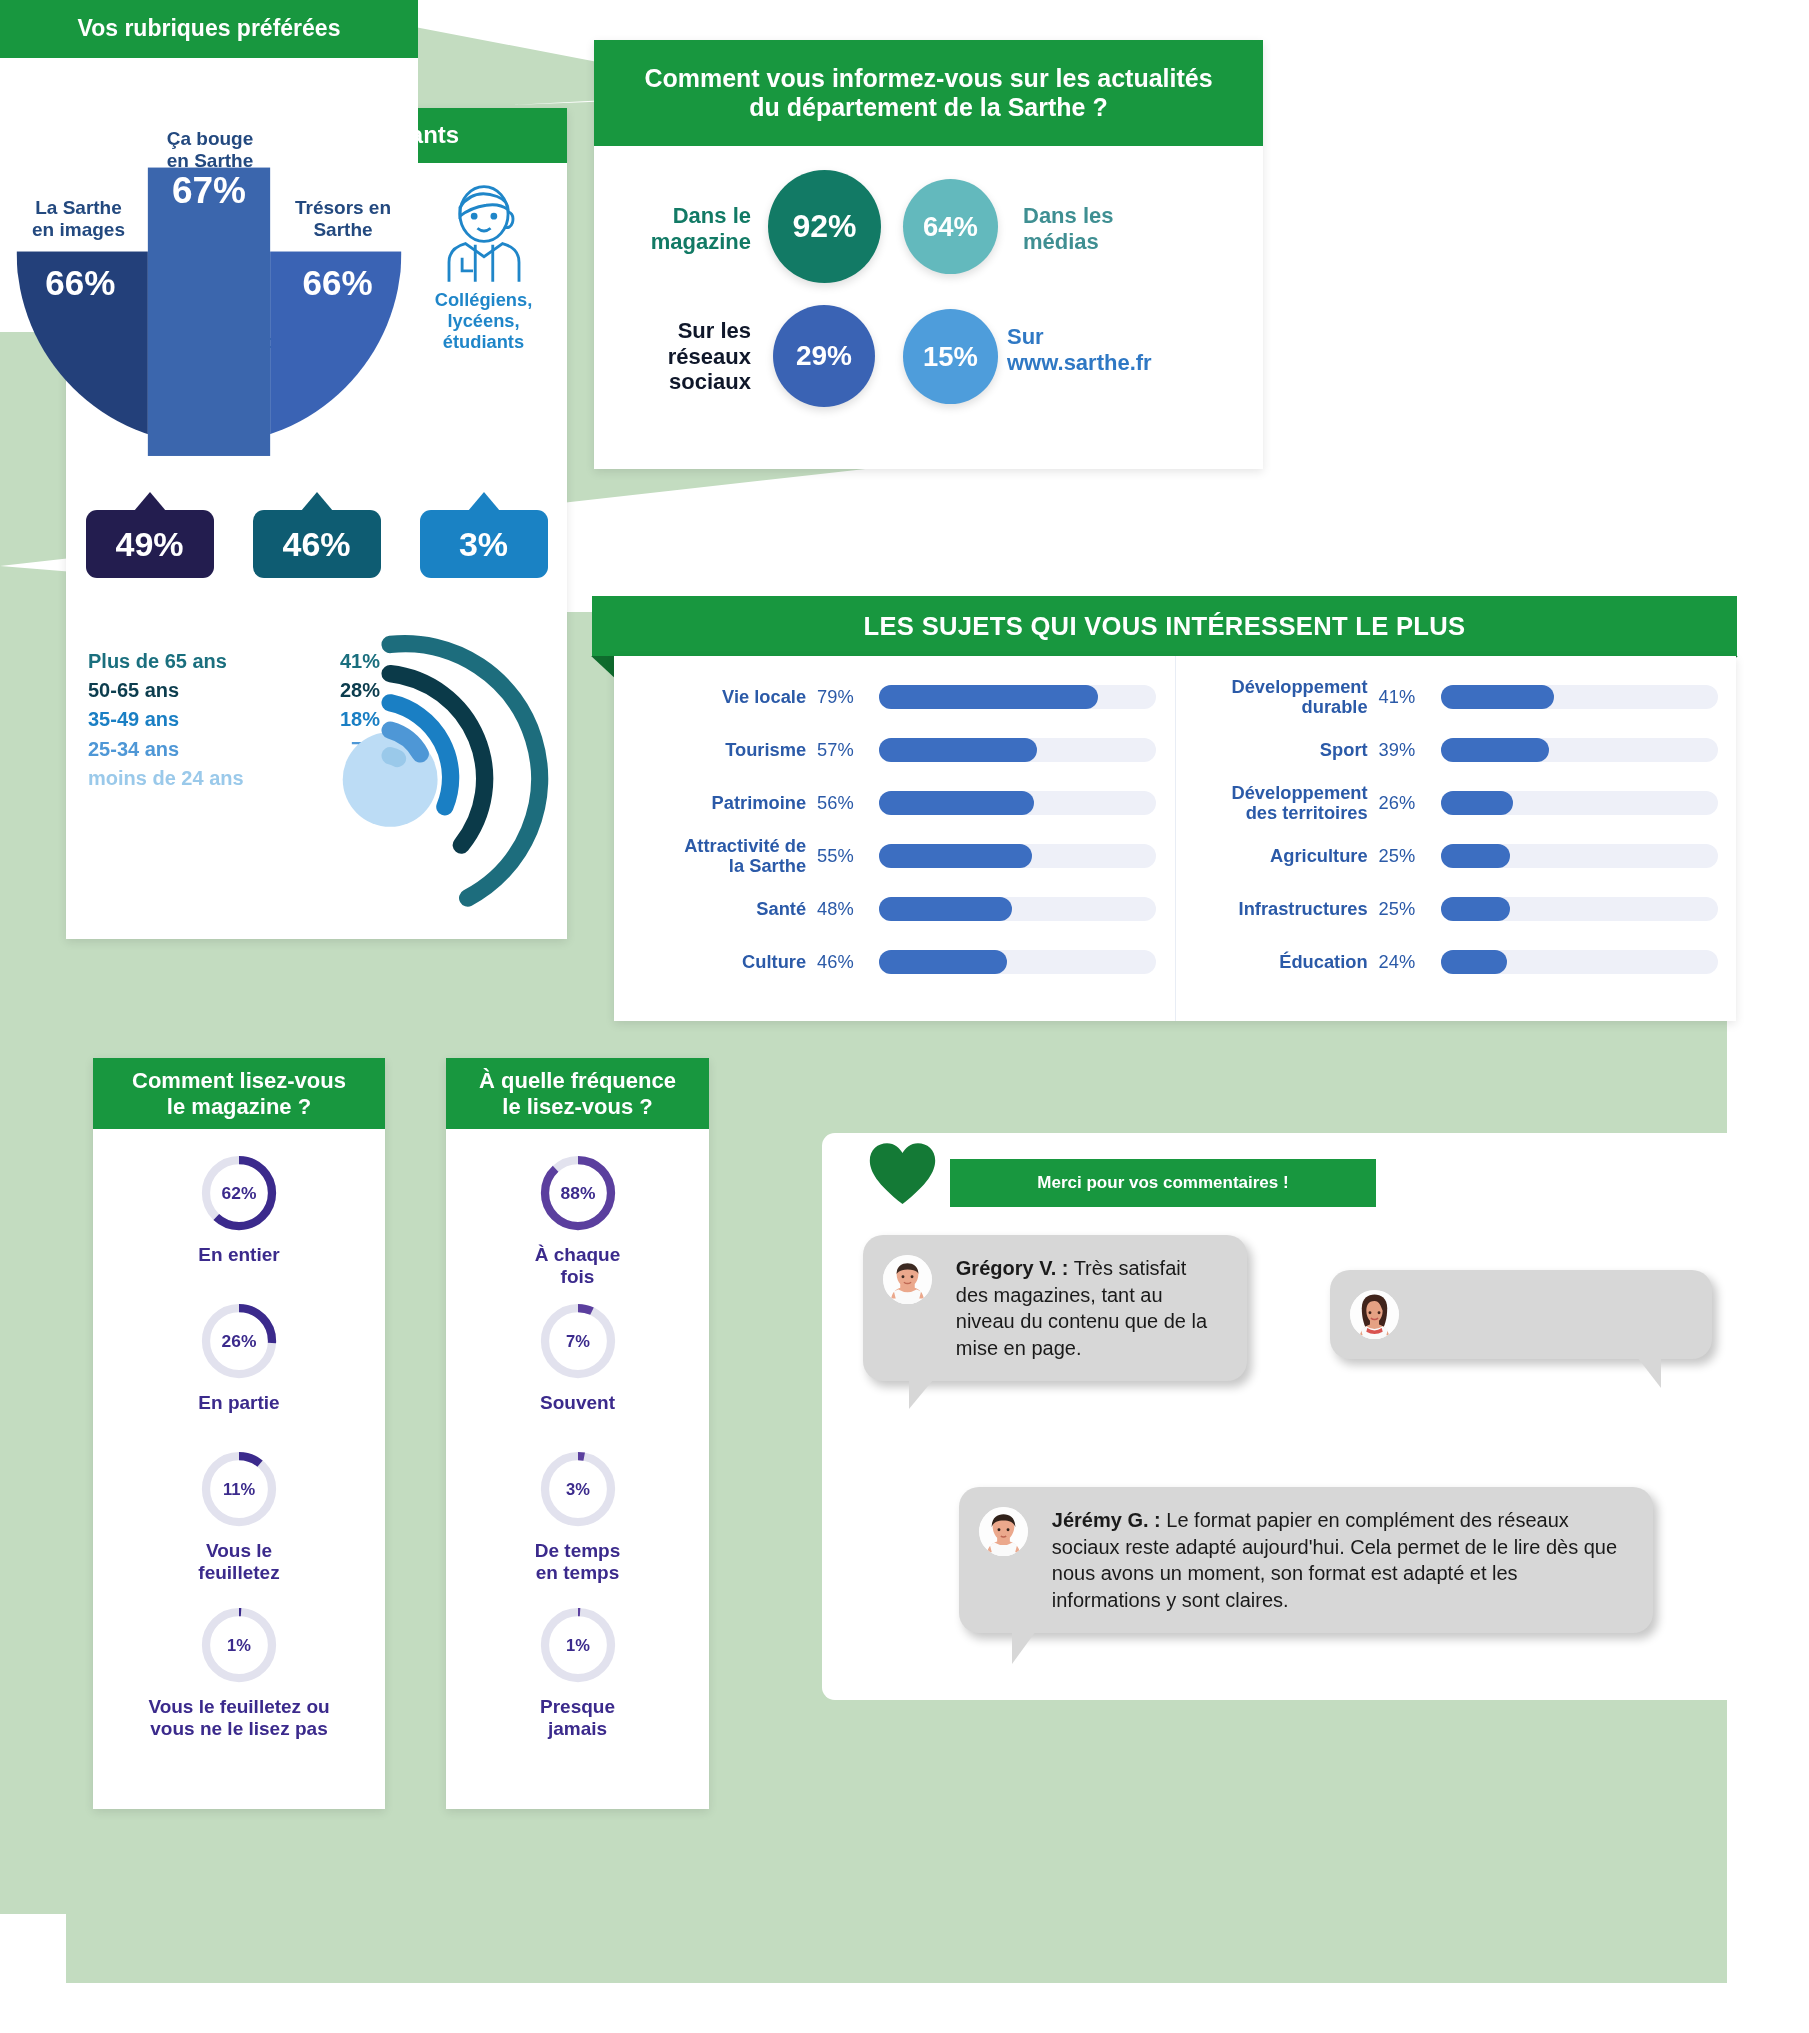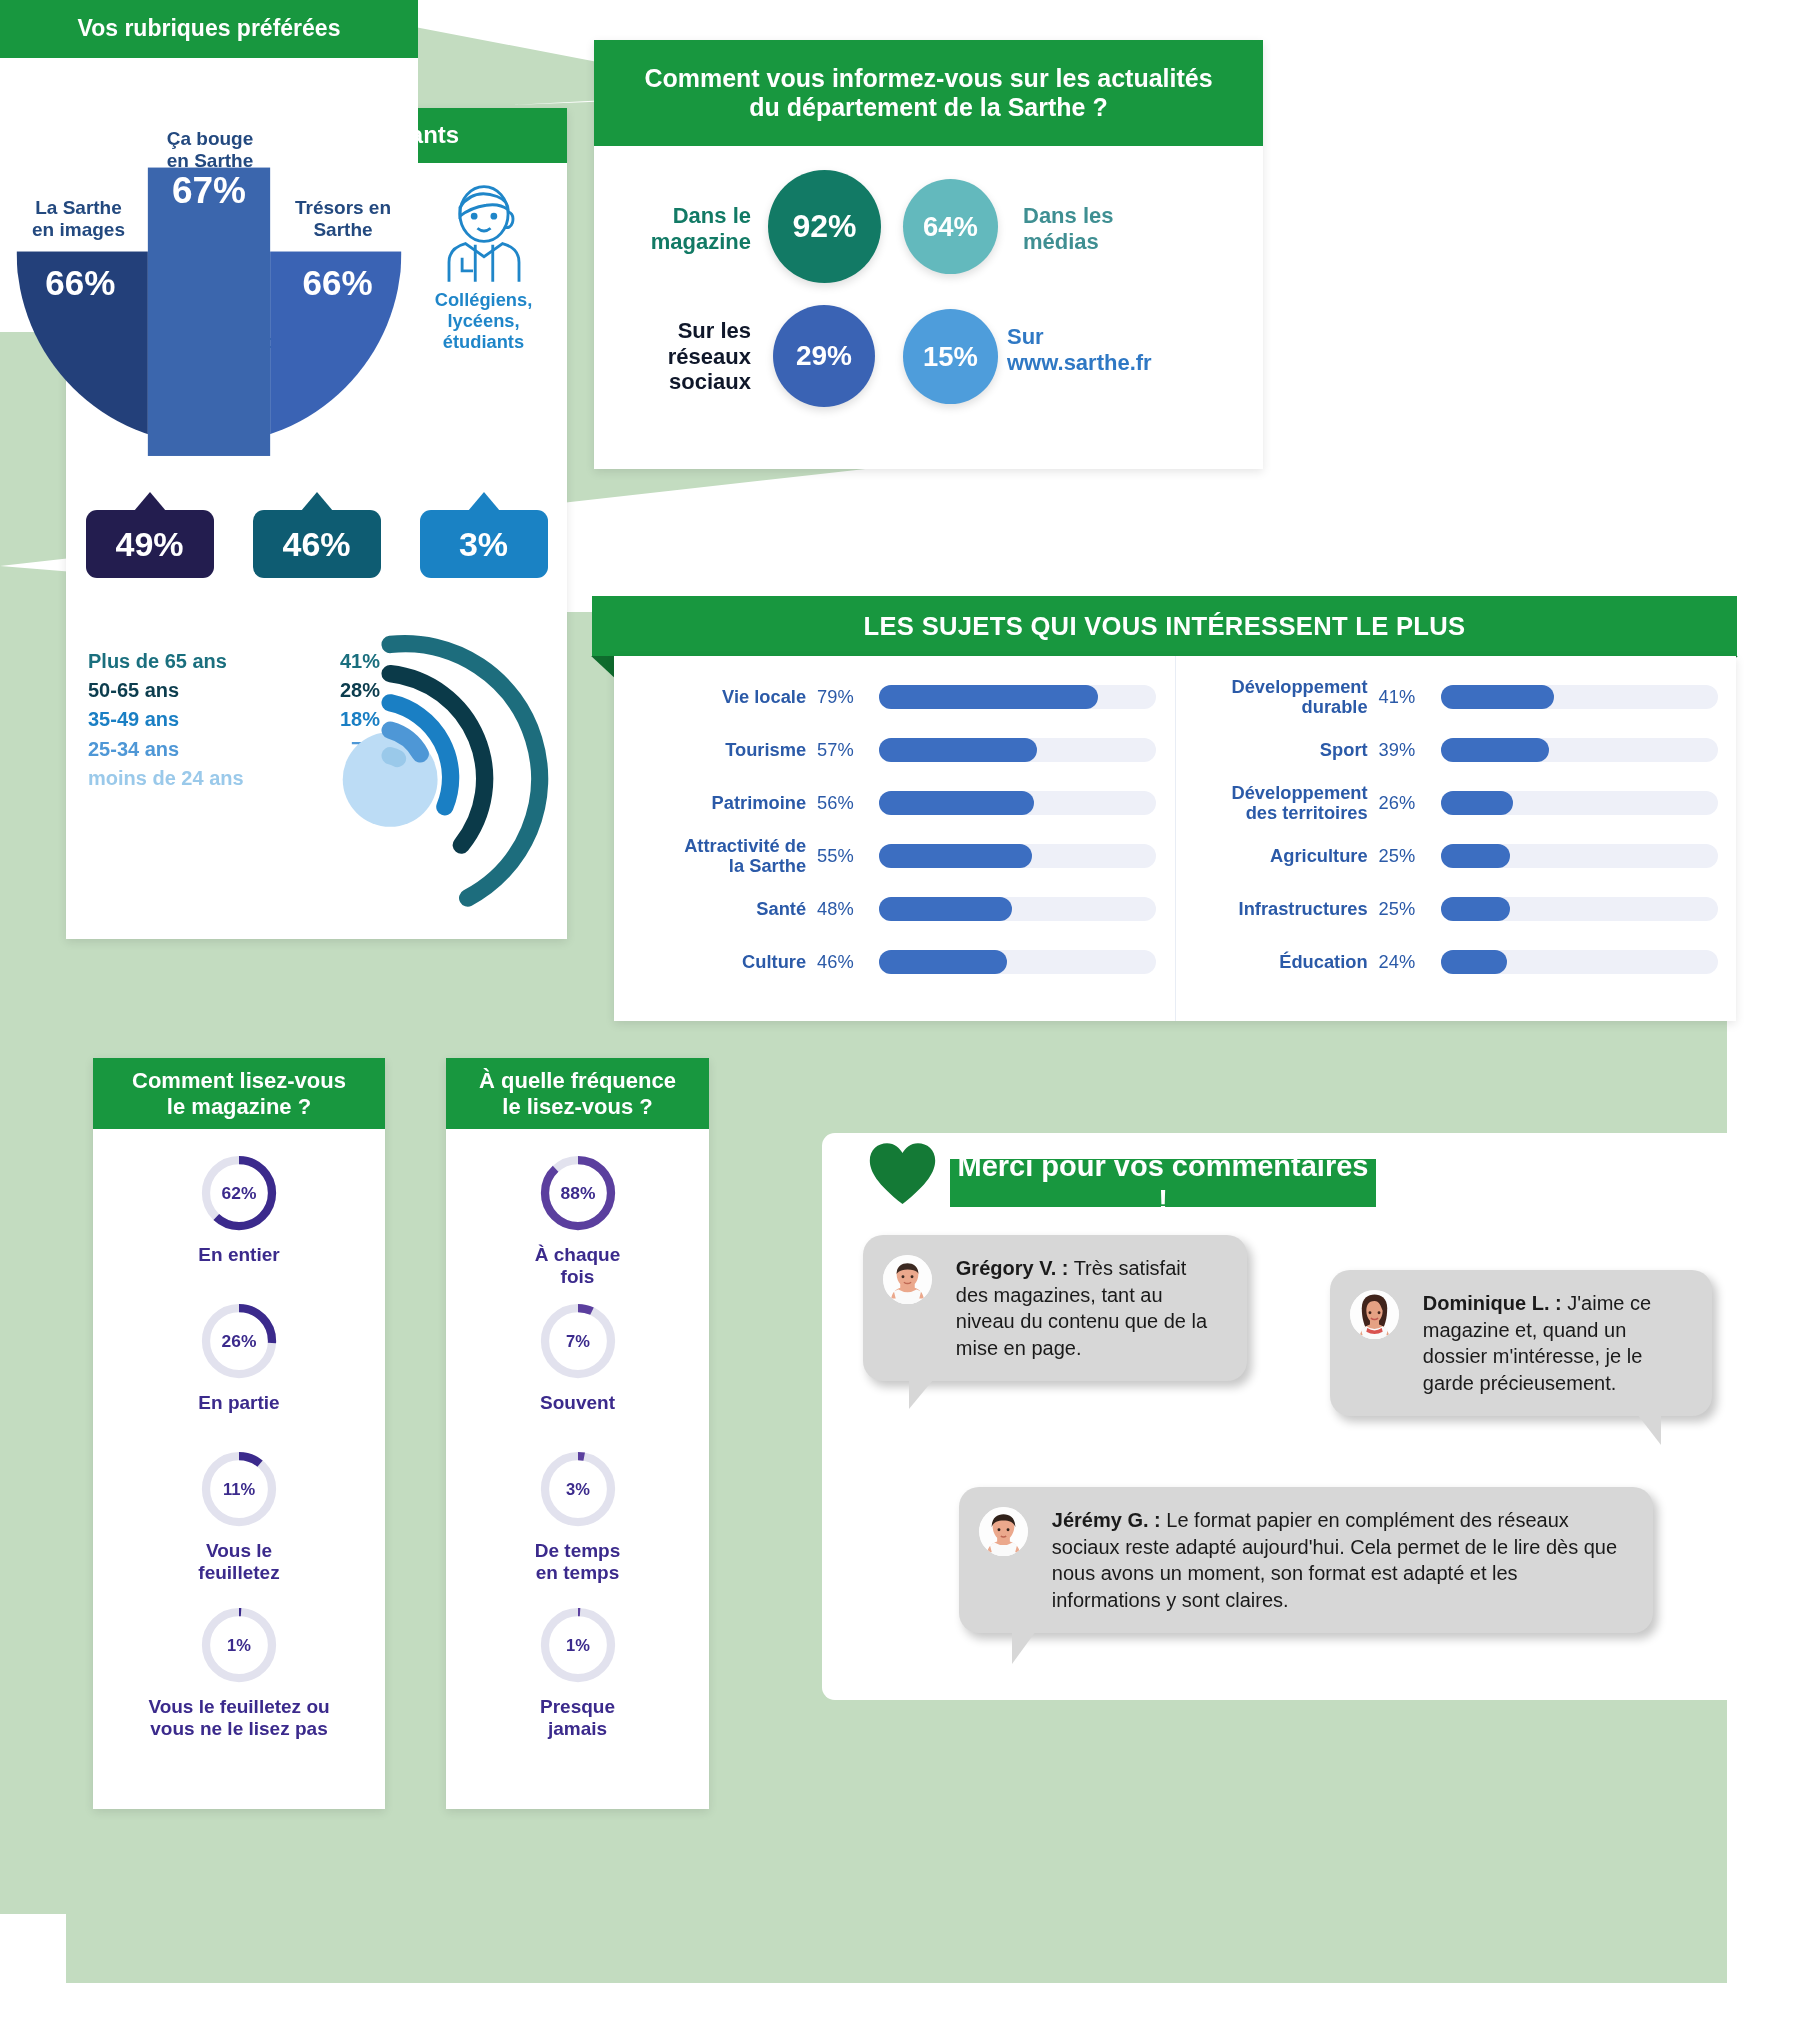--- a/index.html
+++ b/index.html
@@ -124,21 +124,21 @@
   
   #read-card { left:93px; top:1058px; width:292px; height:751px; }
   #read-banner { position:absolute; left:0; top:0; width:292px; height:71px; font-size:22px; }
   #freq-card { left:446px; top:1058px; width:263px; height:751px; }
   #freq-banner { position:absolute; left:0; top:0; width:263px; height:71px; font-size:22px; }
   .donut-item { position:absolute; width:100%; text-align:center; }
   .donut-wrap { display:flex; justify-content:center; }
   .donut-cap { margin-top:7.3px; font-size:19px; font-weight:700; color:#3b2a8c; line-height:1.14; }
 
   
-  #merci-banner { position:absolute; left:950px; top:1159px; width:426px; height:48px; font-size:29px; }
+  #merci-banner { position:absolute; left:950px; top:1159px; width:426px; height:48px; font-size:17px; }
   .heart { position:absolute; left:868px; top:1142px; width:69px; height:64px; }
   .speech { position:absolute; background:#d7d7d7; border-radius:20px; box-shadow:4.6px 5.5px 9.1px rgba(0,0,0,0.22);
             display:flex; padding:20px 24px 20px 20px;gap:11px; }
   .speech .tail { position:absolute; width:0; height:0; }
   .avatar { width:49px; height:49px; border-radius:50%; background:#fbfbfb; flex:0 0 49px; margin-right:12.8px;
             display:flex; align-items:center; justify-content:center; overflow:hidden; }
   .speech-text { font-size:20px; line-height:1.33; color:#1a1a1a; }
   .speech-text b { font-weight:700; }
 
   #sp1 { left:863px; top:1235px; width:384px; }
@@ -562,21 +562,20 @@
         <circle cx="27" cy="27" r="27" fill="#fdfdfd"></circle>
         <path d="M13 20 C13 9 20 5 27 5 C34 5 41 9 41 20 C41 32 38 40 35 44 H19 C16 40 13 32 13 20 Z" fill="#41241c"></path>
         <path d="M27 12 C20 12 18 17 18 23 C18 28 20 32 22 34 l0 4 c-6 2 -10 6 -11 12 h32 c-1 -6 -5 -10 -11 -12 l0 -4 c2 -2 4 -6 4 -11 C34 17 32 12 27 12 Z" fill="#e5a183"></path>
         <circle cx="22" cy="25" r="1.6" fill="#41241c"></circle>
           <circle cx="32" cy="25" r="1.6" fill="#41241c"></circle>
         <path d="M23 31 q4 3 8 0" stroke="#c2584f" stroke-width="1.8" fill="none"></path>
         <path d="M18 40 q9 6 18 0 l6 3 q-2 7 -3 11 H15 q-1 -4 -3 -11 Z" fill="#fafafa"></path>
         <path d="M19 42 q8 5 16 0 l1 4 q-9 5 -18 0 Z" fill="#d9534f"></path>
       </svg>
     </div>
-    <div class="speech-text"><b>Dominique L. :</b><span> J'aime ce magazine et, quand un dossier m'intéresse, je le garde précieusement.</span></div>
   </div>
 
   <div class="speech" id="sp3">
     <div class="tail"></div>
     <div class="avatar">
       <svg viewBox="0 0 54 54" width="49" height="49">
         <circle cx="27" cy="27" r="27" fill="#fdfdfd"></circle>
         <path d="M27 9 C19 9 15 14 15 21 C15 27 18 32 20 34 l0 4 c-6 2 -10 6 -11 12 h36 c-1 -6 -5 -10 -11 -12 l0 -4 c2 -2 5 -7 5 -13 C39 14 35 9 27 9 Z" fill="#eba88c"></path>
         <path d="M14 22 C14 12 20 8 27 8 C34 8 40 12 40 22 C38 17 34 15 27 15 C20 15 16 17 14 22 Z" fill="#30211a"></path>
         <circle cx="22" cy="25" r="1.6" fill="#30211a"></circle>

